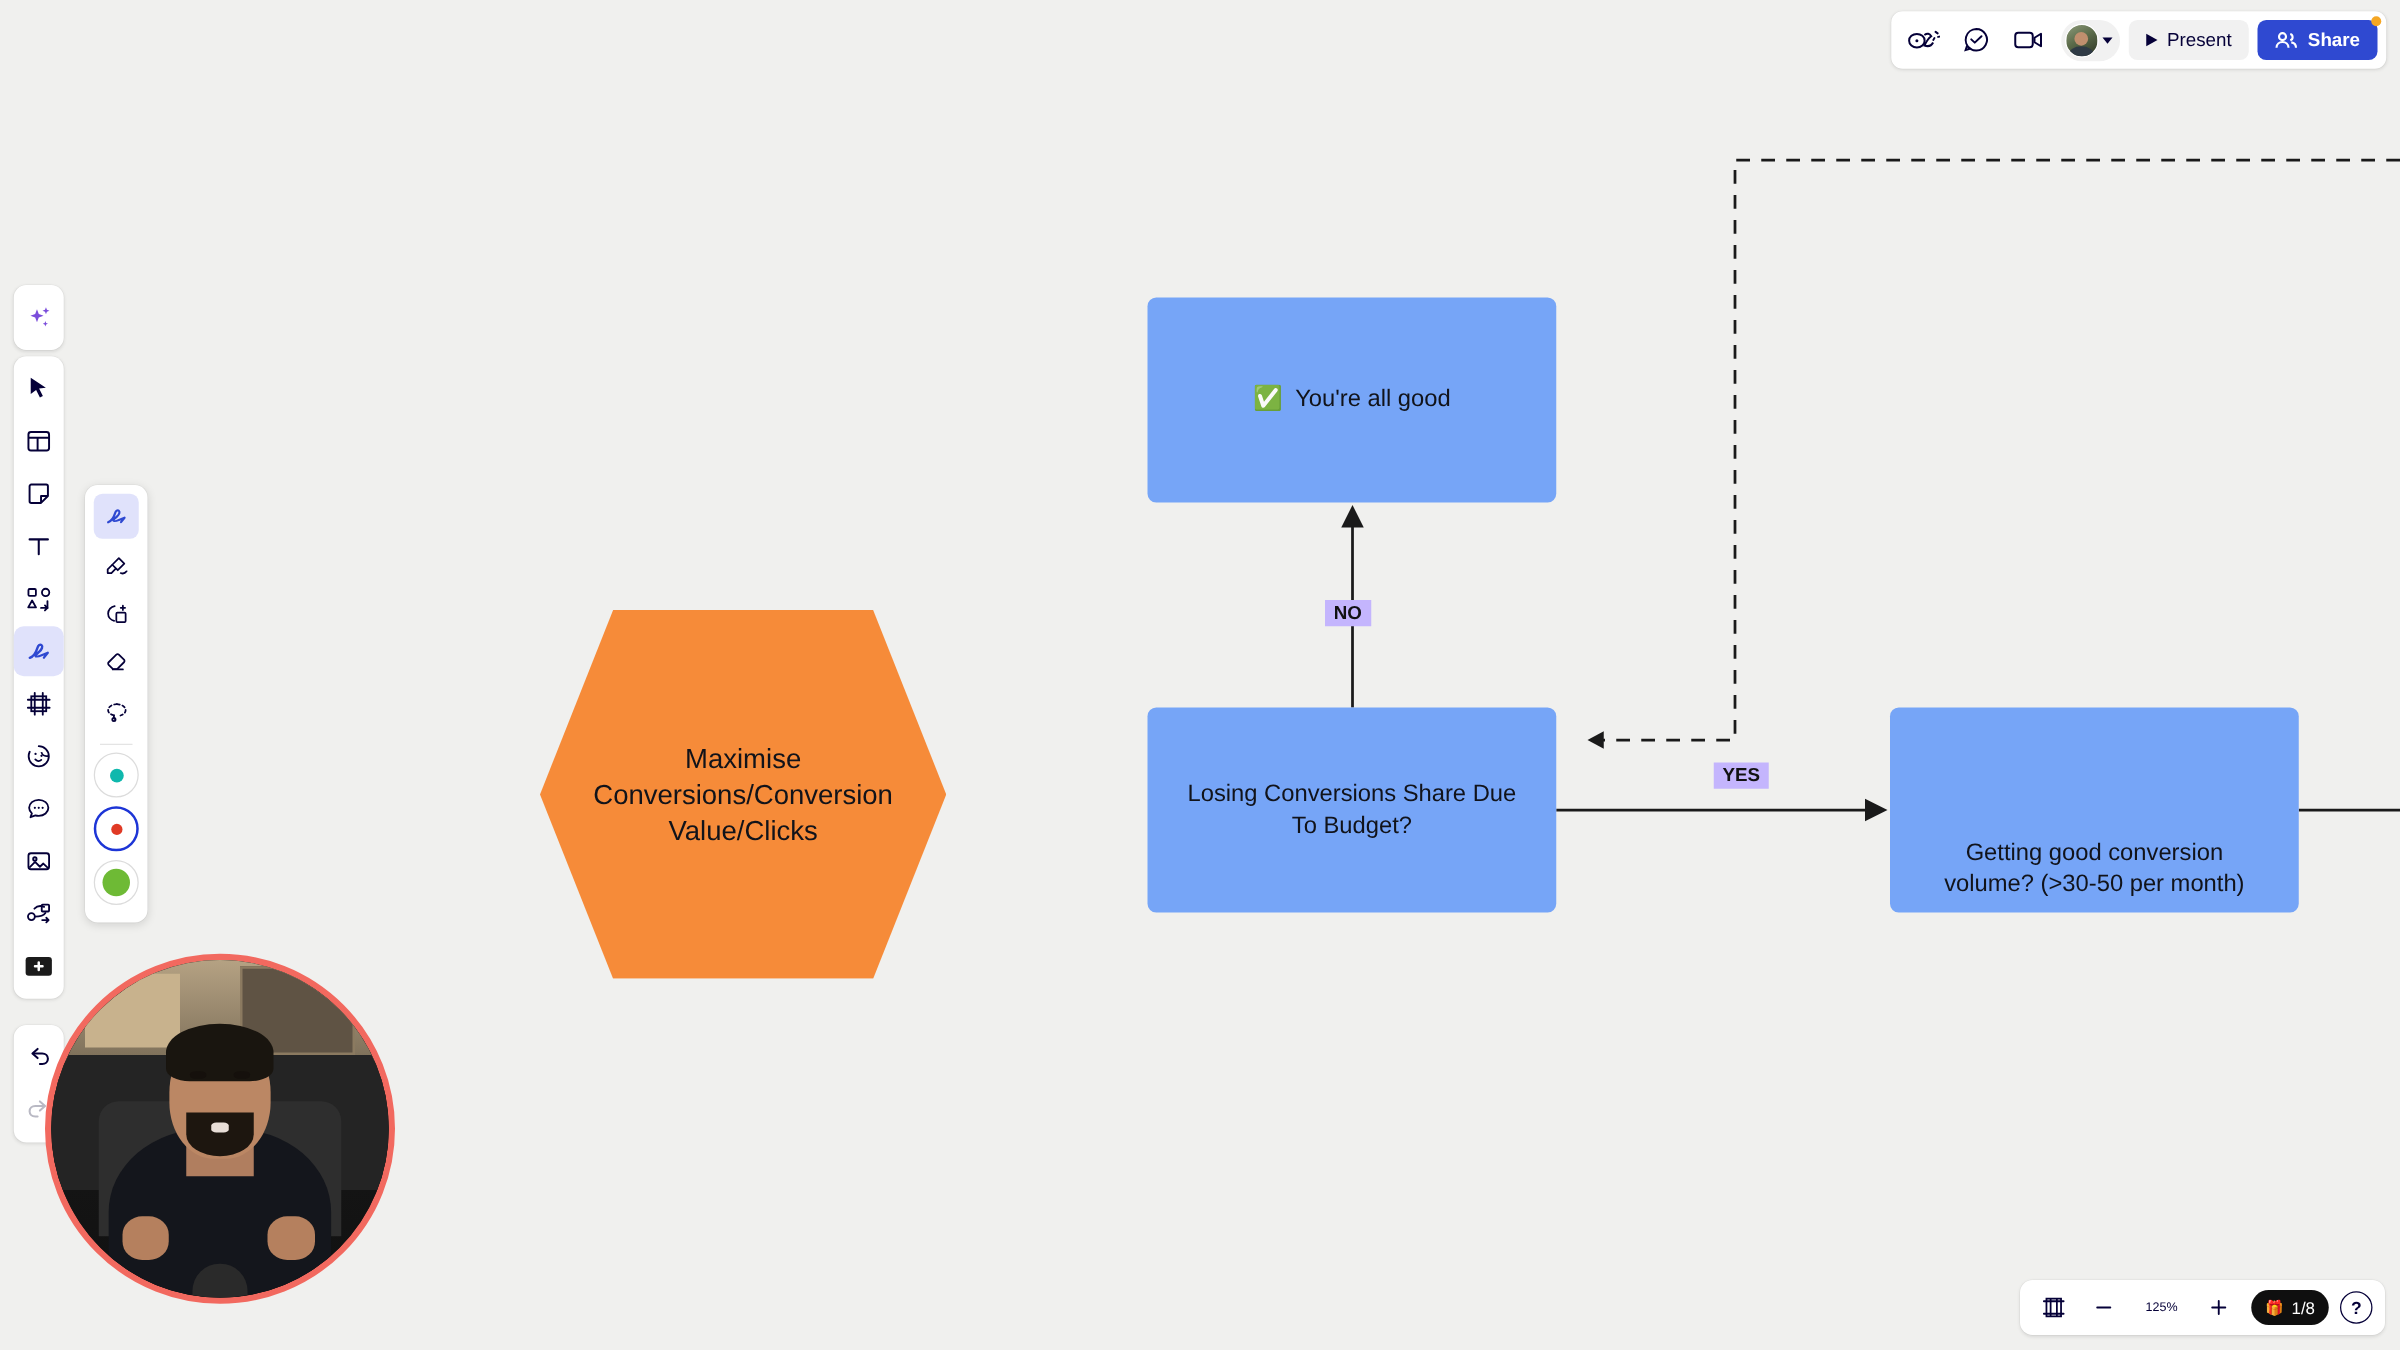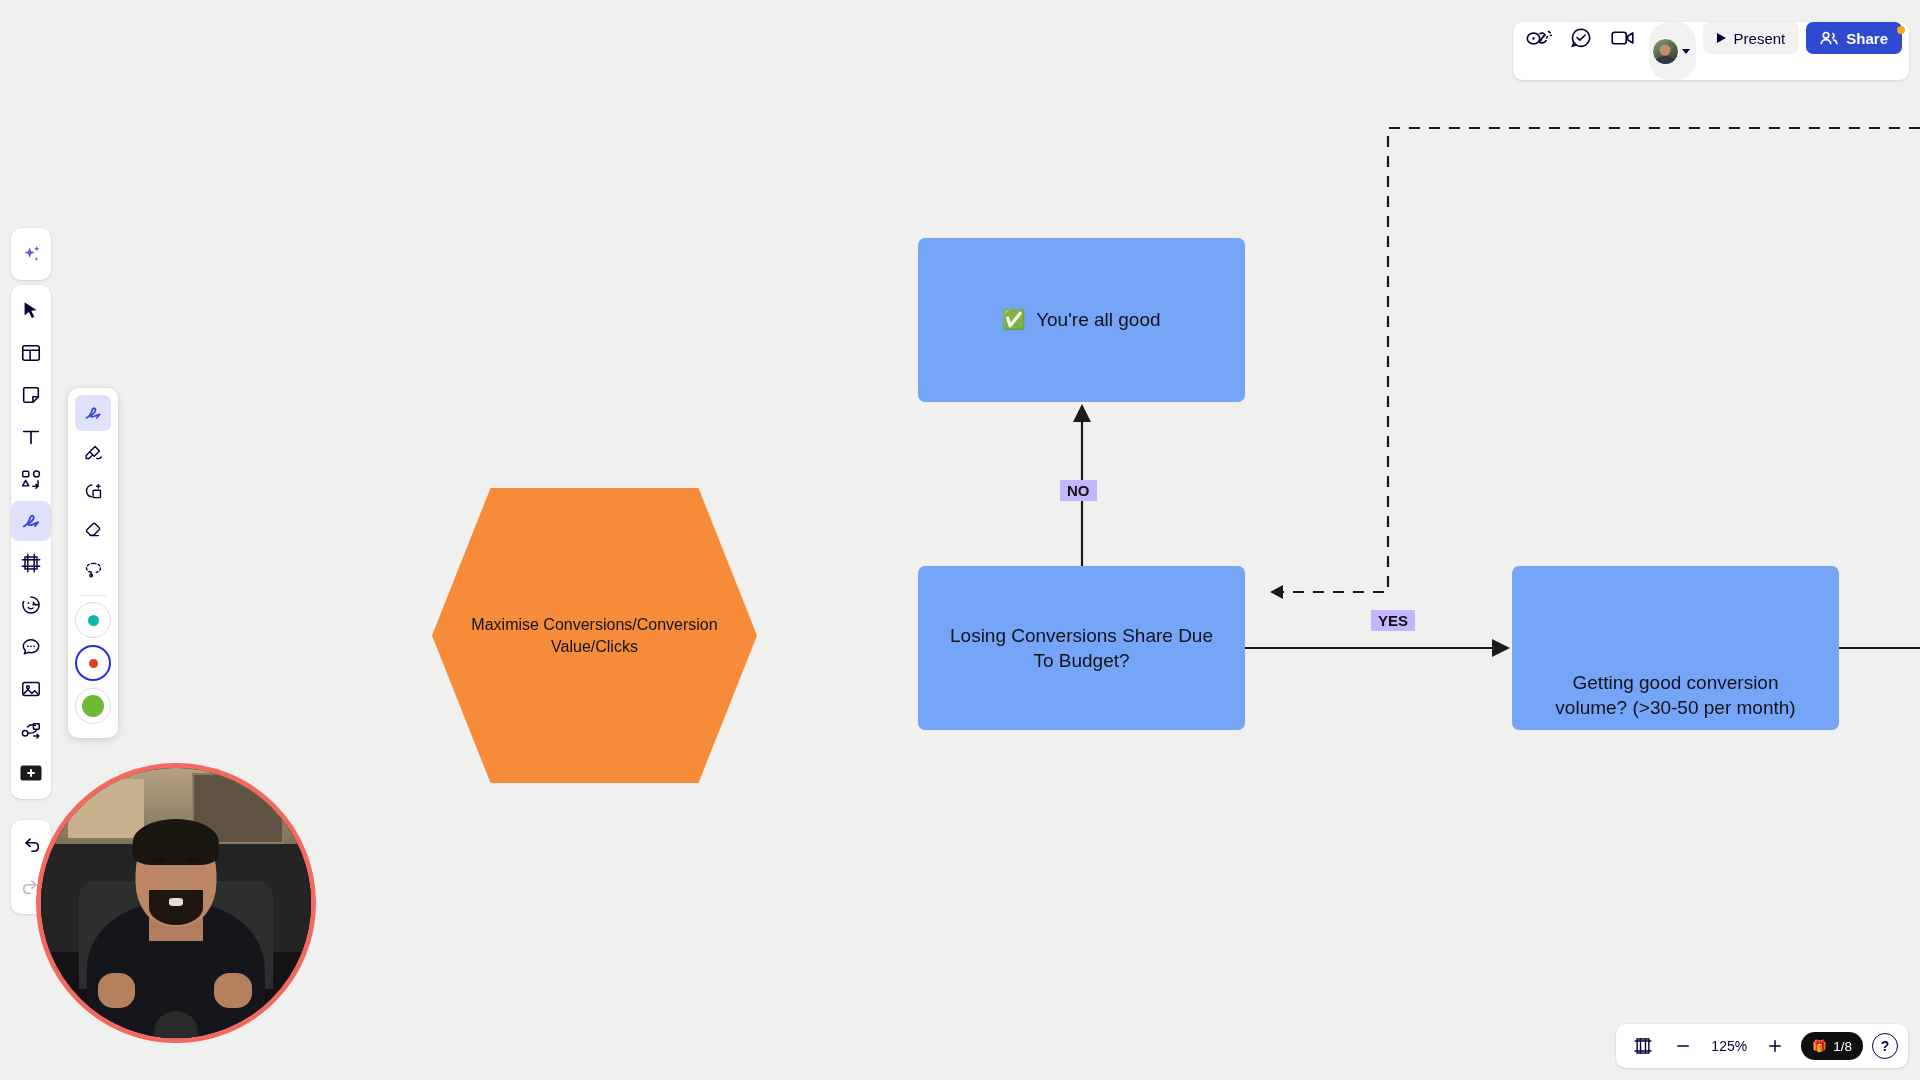--- a/index.html
+++ b/index.html
@@ -29,25 +29,25 @@
     letter-spacing: -.5px; line-height: 1; padding-bottom: 4px;
     font-family: "Liberation Sans", sans-serif;
   }
   .board-emoji { font-size: 18px; line-height: 1; }
   .board-title { font-size: 16px; color: #050038; white-space: nowrap; }
   .kebab { width: 22px; height: 22px; display:flex; flex-direction:column; align-items:center; justify-content:center; gap:3px; cursor:pointer; margin-left:4px;}
   .kebab i { width: 3.5px; height: 3.5px; border-radius: 50%; background: #050038; display:block; }
 
   
   .topbar-right {
-    position: absolute; top: 22px; right: 11px;
-    height: 58px;
+    position: absolute; top: 9px; right: 11px;
+    height: 46px;
     background: #fff;
     border-radius: 9px;
-    display: flex; 
+    display: flex; align-items: center;
     padding: 0 7px;
     box-shadow: 0 1px 3px rgba(0,0,0,.10), 0 0 0 .5px rgba(0,0,0,.04);
     gap: 4px;
   }
   .tr-icon {
     width: 38px; height: 32px;
     display: flex; align-items: center; justify-content: center;
     border-radius: 6px; cursor: pointer;
   }
   .avatar-chip {
@@ -143,21 +143,21 @@
   #node-allgood { left:918px; top:238px; width:327px; height:164px; }
   #node-losing  { left:918px; top:566px; width:327px; height:164px; }
   #node-volume  { left:1512px; top:566px; width:327px; height:164px;align-items:flex-end; }
 
   .hexagon {
     position:absolute; left:432px; top:488px;
     width:325px; height:295px;
     background:#f68b39;
     clip-path: polygon(18% 0%, 82% 0%, 100% 50%, 82% 100%, 18% 100%, 0% 50%);
     display:flex; align-items:center; justify-content:center;
-    font-size:16px; line-height:1.32; color:#11131a; text-align:center;
+    font-size:22px; line-height:1.32; color:#11131a; text-align:center;
   }
   .hex-text { position:relative; z-index:2; width: 260px; }
 
   .allgood-inner { display:flex; align-items:center; gap:10px; font-size:19px; }
   .edge-label {
     position:absolute; font-size:15px; font-weight:700; color:#111;
     background:#c4b5fd; padding:2px 7px;
   }
 
   
@@ -186,21 +186,21 @@
   .cam .mic { position:absolute; left:42%; top:90%; width:16%; height:16%; background:#2a2a2a; border-radius:50% 50% 0 0; }
 
   
   .bottombar {
     position:absolute; right:12px; bottom:12px; height:44px;
     background:#fff; border-radius:10px;
     box-shadow: 0 1px 3px rgba(0,0,0,.10), 0 0 0 .5px rgba(0,0,0,.04);
     display:flex; align-items:center; padding:0 10px; gap:6px;
   }
   .bb-icon { width:34px;height:32px; display:flex;align-items:center;justify-content:center; border-radius:6px; cursor:pointer; }
-  .zoom-val { font-size:14px; color:#050038; min-width:46px; text-align:center; cursor:pointer; }
+  .zoom-val { font-size:10px; color:#050038; min-width:46px; text-align:center; cursor:pointer; }
   .pill {
     display:flex;align-items:center;gap:6px;
     background:#0f0f0f;color:#fff;border-radius:16px;
     height:28px;padding:0 11px;font-size:13.5px;cursor:pointer; margin:0 3px;
   }
   .helpbtn {
     width:26px;height:26px;border-radius:50%;
     border:1.8px solid #050038; display:flex;align-items:center;justify-content:center;
     font-size:14px;font-weight:700;color:#050038;cursor:pointer;
   }

